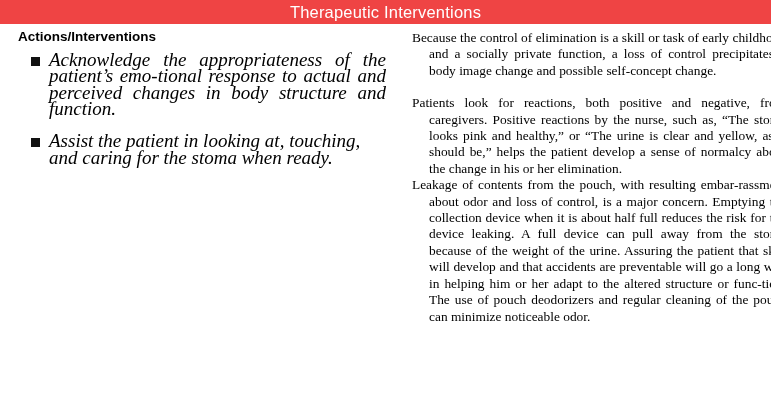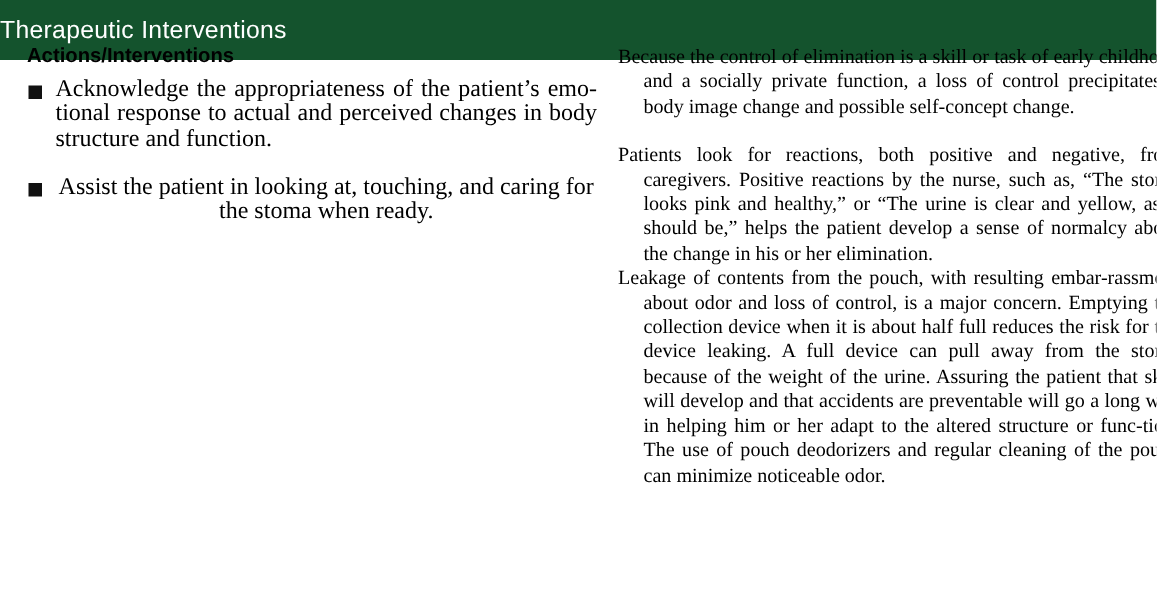--- a/index.html
+++ b/index.html
@@ -15,24 +15,25 @@
     font-family: "Liberation Serif", serif;
     color: #000000;
   }
 
   
   .title-bar {
     position: absolute;
     left: 0;
     top: 0;
     width: 771px;
-    height: 40px;
-    background: #14532d;
+    height: 24px;
+    background: #ef4444;
     display: flex;
     align-items: center;
+    justify-content: center;
   }
   .title-bar-text {
     font-family: "Liberation Sans", sans-serif;
     font-size: 16.5px;
     font-weight: 400;
     color: #ffffff;
     letter-spacing: 0.2px;
     line-height: 1;
     white-space: nowrap;
   }
@@ -65,28 +66,29 @@
 
   
   .action-list {
     list-style: none;
     margin: 0;
     padding: 0;
   }
   .action-item {
     position: relative;
     padding-left: 19px;
-    font-size: 16px;
+    font-size: 19px;
     line-height: 16.4px;
     text-align: justify;
     text-justify: inter-word;
     hyphens: manual;
-    margin: 0;
+    margin: 12px;
+    font-style: italic;
   }
-  .action-item.ragged { text-align: center; }
+  .action-item.ragged { text-align: left; }
 
   .bullet-square {
     position: absolute;
     left: 1px;
     top: 5px;
     width: 9px;
     height: 9px;
     background: #111111;
     display: block;
   }

